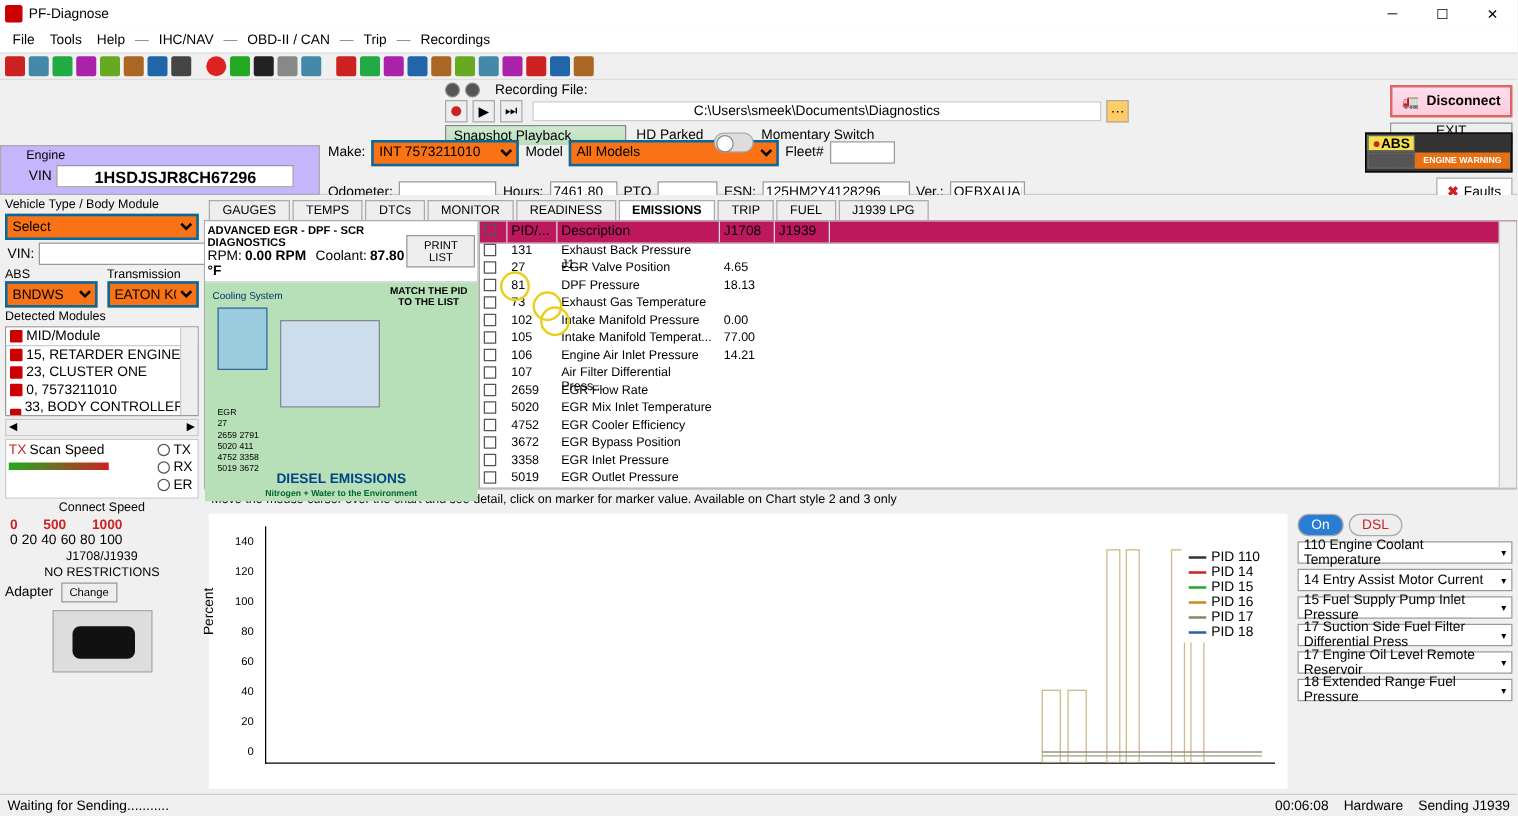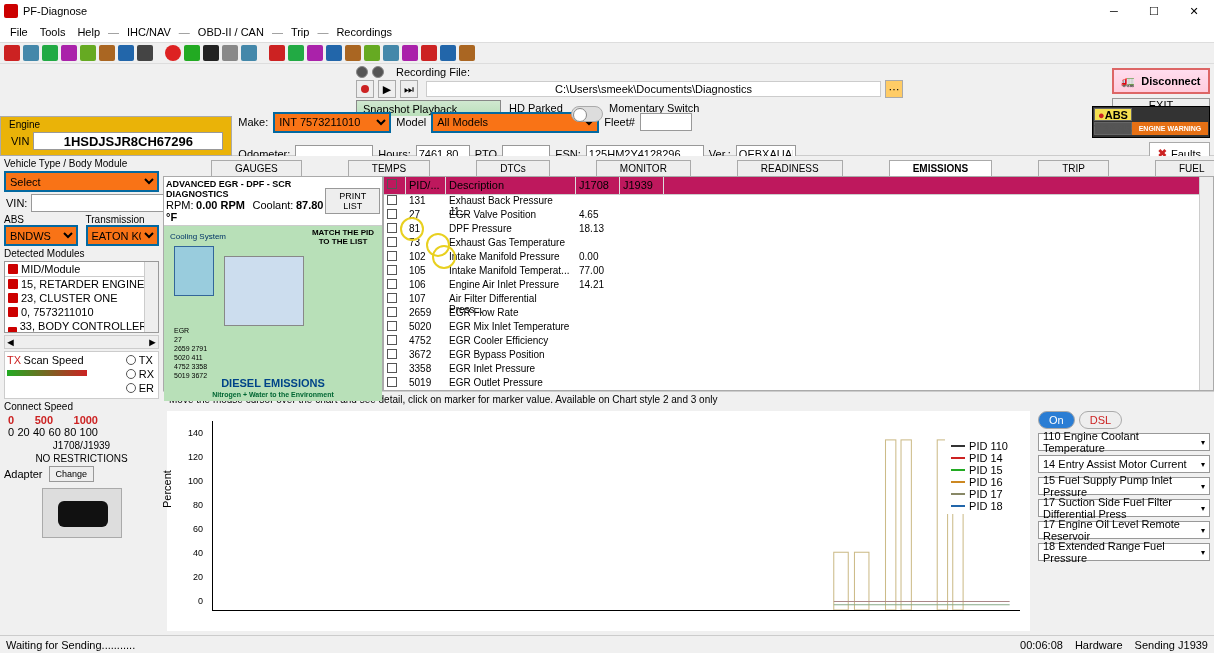--- a/index.html
+++ b/index.html
@@ -52,21 +52,21 @@
   .gauge-box { border:1px solid #ccc; height:48px; position:relative; background:#fff; padding:2px;}
   .radio-stack { position:absolute; right:4px; top:2px; display:flex; flex-direction:column; gap:2px;}
   .radio-row { display:flex; align-items:center; gap:3px;}
   .radio-dot{width:10px;height:10px;border:1px solid #555;border-radius:50%;}
   .speed-bar{height:6px;background:linear-gradient(90deg,#2a2,#c22);margin:4px 0;width:80px;}
   .speed-nums{font-size:8px;display:flex;justify-content:space-between;width:90px;}
   .adapter-img{width:80px;height:50px;background:#ddd;border:1px solid #aaa;margin:4px auto;position:relative;}
   .adapter-img::after{content:'';position:absolute;left:15px;top:12px;width:50px;height:26px;background:#111;border-radius:6px;}
   .centercol { flex:1; display:flex; flex-direction:column; overflow:hidden;}
   .tabbar { display:flex; gap:2px; padding:0 4px; background:#f0f0f0; height:20px; align-items:flex-end;}
-  .tab { padding:2px 23px; border:1px solid #aaa; border-bottom:none; background:#eee; font-size:10px;margin-left:44px;}
+  .tab { padding:2px 10px; border:1px solid #aaa; border-bottom:none; background:#eee; font-size:10px;}
   .tab.active { background:#fff; font-weight:bold; border-bottom:1px solid #fff; position:relative; top:1px;}
   .diag-row { display:flex; height:215px;}
   .diag-left { width:220px; border:1px solid #aaa; background:#fff;}
   .diag-hdr { padding:2px; display:flex; justify-content:space-between; align-items:center; border-bottom:1px solid #ccc;}
   .diag-hdr-txt { font-size:9px; font-weight:bold;}
   .print-btn{border:1px solid #999;padding:2px 6px;background:#eee;font-size:9px;}
   .diag-img { width:100%; height:175px; background:#b8e0b8; position:relative;}
   .diag-img-title{position:absolute;right:4px;top:2px;font-size:8px;font-weight:bold;text-align:center;width:70px;}
   .diag-img-bot{position:absolute;bottom:2px;left:0;right:0;text-align:center;font-size:9px;color:#048;font-weight:bold;}
   .diag-table { flex:1; border:1px solid #aaa; background:#fff; overflow:hidden; position:relative;}
@@ -90,21 +90,21 @@
   .pill{border-radius:10px;padding:2px 10px;border:1px solid #aaa;}
   .pill.blue{background:#2a7dd4;color:#fff;}
   .pill.grey{background:#eee;color:#c22;}
   .legend-box{background:#fff;font-size:9px;}
   .legend-row{display:flex;align-items:center;gap:4px;}
   .legend-line{width:14px;height:2px;}
   .dd{border:1px solid #999;background:#fff;height:18px;display:flex;align-items:center;justify-content:space-between;padding:0 4px;font-size:10px;}
   .dd-arrow{font-size:8px;}
   .statusbar { height:18px; display:flex; align-items:center; padding:0 6px; background:#f0f0f0; border-top:1px solid #ccc; gap:12px;}
   .statusbar .right{margin-left:auto;display:flex;gap:12px;}
-  .engine-panel{border:1px solid #aaa;background:#eab308;padding:2px 8px;flex:0 0 164px;}
+  .engine-panel{border:1px solid #aaa;background:#c4b5fd;padding:2px 20px;flex:0 0 164px;}
   svg.bars{position:absolute;left:0;top:0;width:100%;height:100%;}
 </style>
 </head>
 <body>
 
 <div class="titlebar">
   <div class="icon"></div>
   <div class="title">PF-Diagnose</div>
   <div class="winbtns">
     <div class="winbtn">─</div>
@@ -302,21 +302,21 @@
         <div class="radio-row">
             <div class="radio-dot"></div>
             <span>RX</span>
           </div>
         <div class="radio-row">
             <div class="radio-dot"></div>
             <span>ER</span>
           </div>
       </div>
     </div>
-    <div style="" class="grp-lbl">Connect Speed</div>
+    <div style="text-align:center" class="grp-lbl">Connect Speed</div>
     <div style="padding:0 4px">
       <div class="speed-nums" style="color:#c22;font-weight:bold;">
           <span>0</span>
           <span>500</span>
           <span>1000</span>
         </div>
       <div class="speed-nums">
           <span>0</span>
           <span>20</span>
           <span>40</span>

